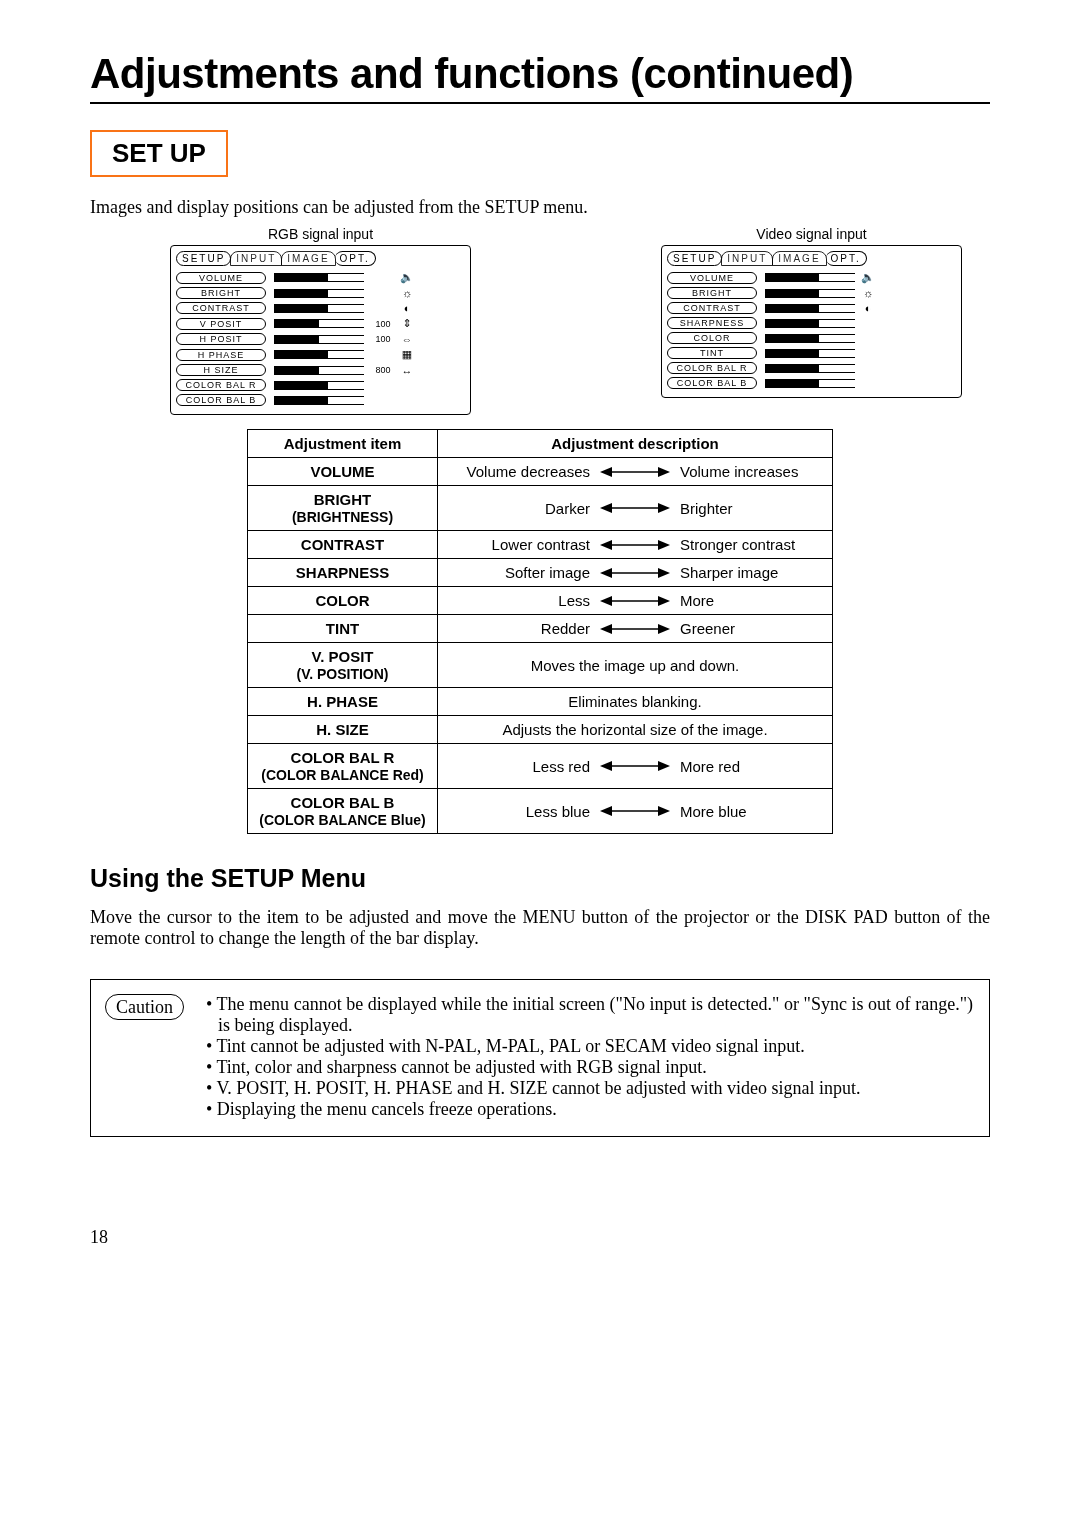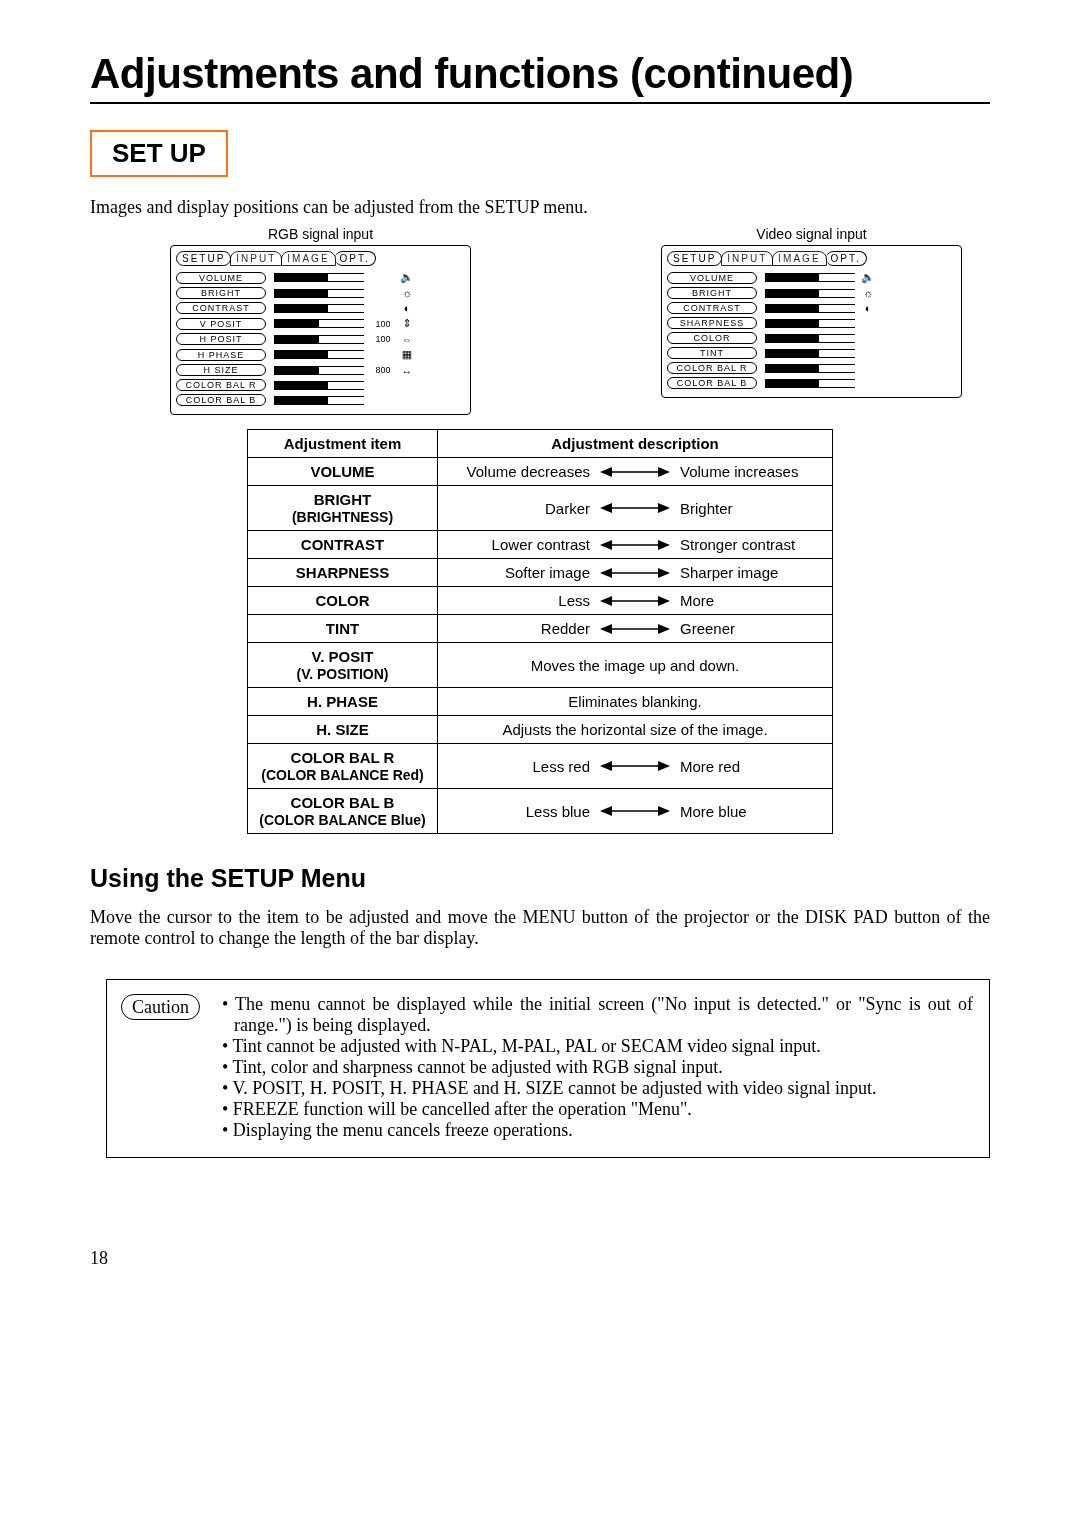--- a/index.html
+++ b/index.html
@@ -149,21 +149,20 @@
   .bodytext {
     font-size: 18px;
     text-align: justify;
     margin: 0 0 30px 0;
   }
   .caution-box {
     border: 1px solid #000;
     padding: 14px 16px 16px 14px;
     display: flex;
     gap: 22px;
-    margin-left: 16px;
   }
   .caution-label {
     border: 1px solid #000;
     border-radius: 16px;
     padding: 0 10px;
     font-size: 18px;
     height: 26px;
     display: flex; align-items:center;
     flex: 0 0 auto;
   }
@@ -495,19 +494,18 @@
   <h2 class="subhead">Using the SETUP Menu</h2>
   <p class="bodytext">Move the cursor to the item to be adjusted and move the MENU button of the projector or the DISK PAD button of the remote control to change the length of the bar display.</p>
 
   <div class="caution-box">
     <div class="caution-label">Caution</div>
     <ul class="caution-list" id="caution-list">
         <li>• The menu cannot be displayed while the initial screen ("No input is detected." or "Sync is out of range.") is being displayed.</li>
         <li>• Tint cannot be adjusted with N-PAL, M-PAL, PAL or SECAM video signal input.</li>
         <li>• Tint, color and sharpness cannot be adjusted with RGB signal input.</li>
         <li>• V. POSIT, H. POSIT, H. PHASE and H. SIZE cannot be adjusted with video signal input.</li>
-        <li>• FREEZE function will be cancelled after the operation "Menu".</li>
         <li>• Displaying the menu cancels freeze operations.</li>
       </ul>
   </div>
 
   <div class="pagenum">18</div>
 </div>
 
 </body></html>

